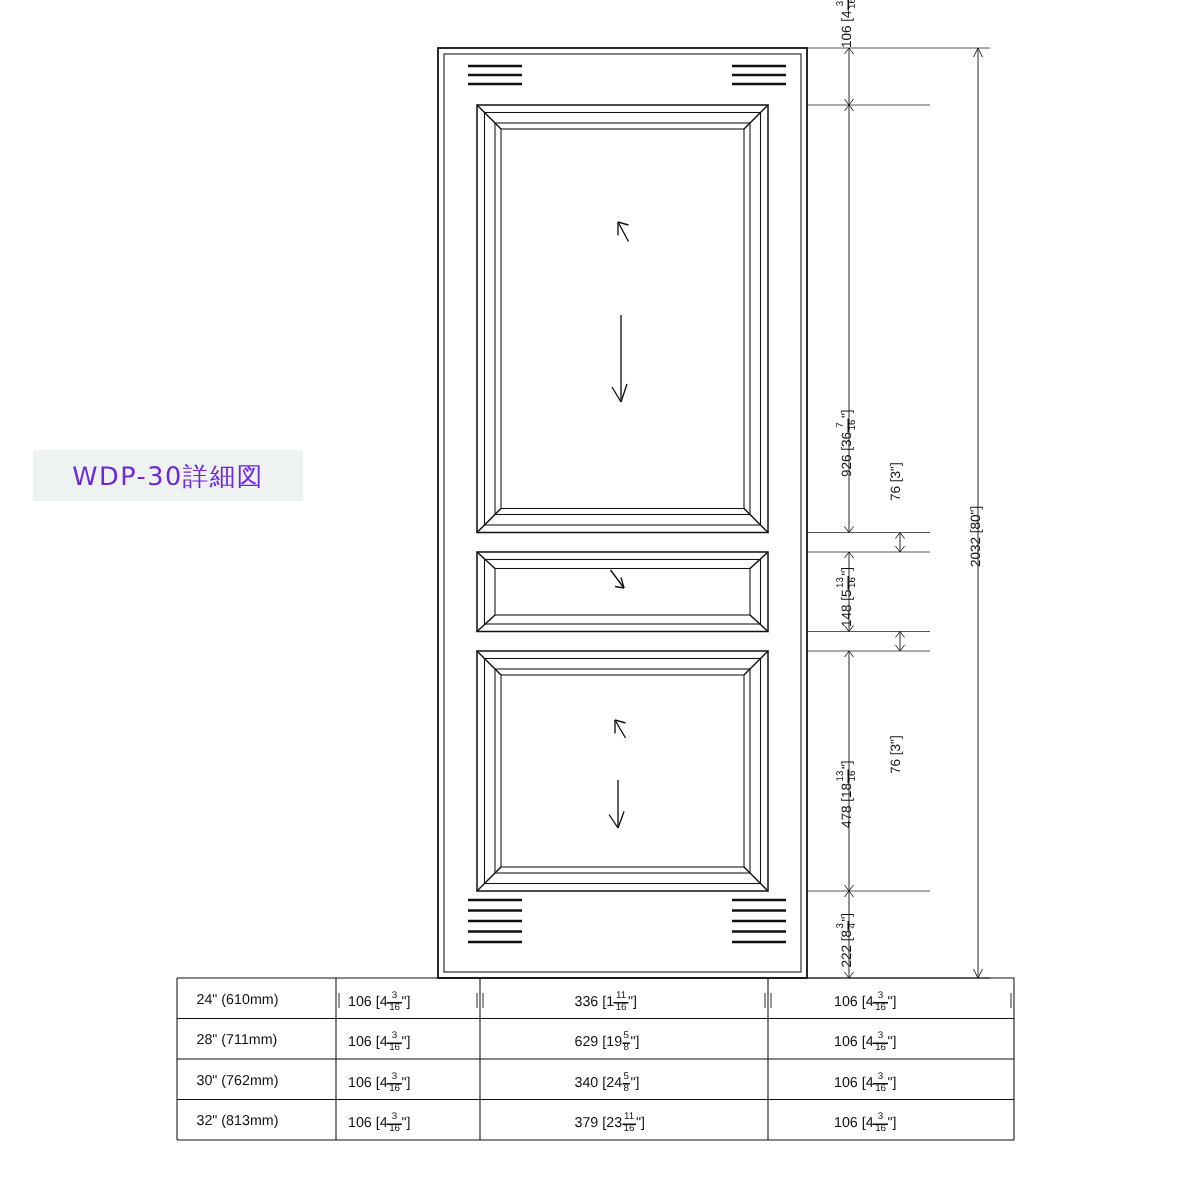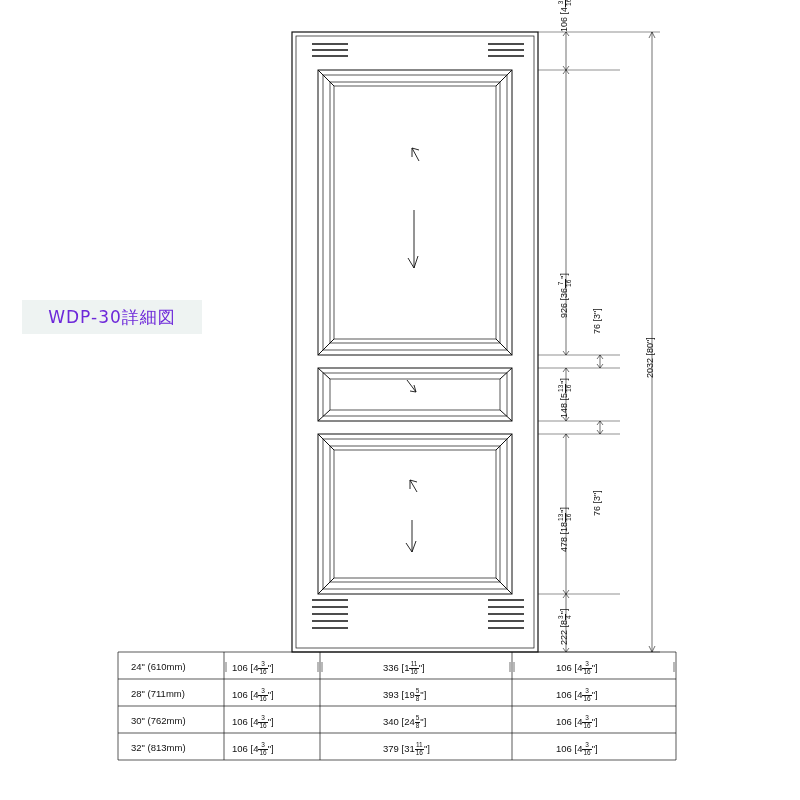--- a/index.html
+++ b/index.html
@@ -258,21 +258,21 @@
   </div>
   <div class="tbl-txt" style="left:556px; top:661px;">
     <span>106</span> [<span>4</span><span class="frac"><b>3</b><i>16</i></span>"]
   </div>
 
   <div class="tbl-txt" style="left:131px; top:688px;">28" (711mm)</div>
   <div class="tbl-txt" style="left:232px; top:688px;">
     <span>106</span> [<span>4</span><span class="frac"><b>3</b><i>16</i></span>"]
   </div>
   <div class="tbl-txt" style="left:383px; top:688px;">
-    <span>393</span> [<span>19</span><span class="frac"><b>5</b><i>8</i></span>"]
+    <span>629</span> [<span>19</span><span class="frac"><b>5</b><i>8</i></span>"]
   </div>
   <div class="tbl-txt" style="left:556px; top:688px;">
     <span>106</span> [<span>4</span><span class="frac"><b>3</b><i>16</i></span>"]
   </div>
 
   <div class="tbl-txt" style="left:131px; top:715px;">30" (762mm)</div>
   <div class="tbl-txt" style="left:232px; top:715px;">
     <span>106</span> [<span>4</span><span class="frac"><b>3</b><i>16</i></span>"]
   </div>
   <div class="tbl-txt" style="left:383px; top:715px;">
@@ -280,19 +280,19 @@
   </div>
   <div class="tbl-txt" style="left:556px; top:715px;">
     <span>106</span> [<span>4</span><span class="frac"><b>3</b><i>16</i></span>"]
   </div>
 
   <div class="tbl-txt" style="left:131px; top:742px;">32" (813mm)</div>
   <div class="tbl-txt" style="left:232px; top:742px;">
     <span>106</span> [<span>4</span><span class="frac"><b>3</b><i>16</i></span>"]
   </div>
   <div class="tbl-txt" style="left:383px; top:742px;">
-    <span>379</span> [<span>31</span><span class="frac"><b>11</b><i>16</i></span>"]
+    <span>379</span> [<span>23</span><span class="frac"><b>11</b><i>16</i></span>"]
   </div>
   <div class="tbl-txt" style="left:556px; top:742px;">
     <span>106</span> [<span>4</span><span class="frac"><b>3</b><i>16</i></span>"]
   </div>
 
 </div>
 
 </body></html>

